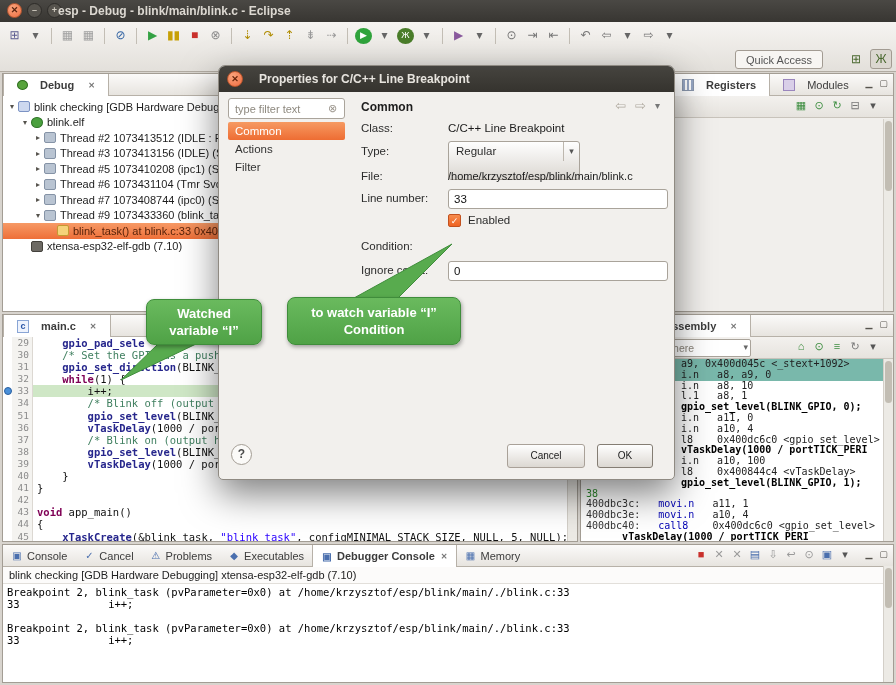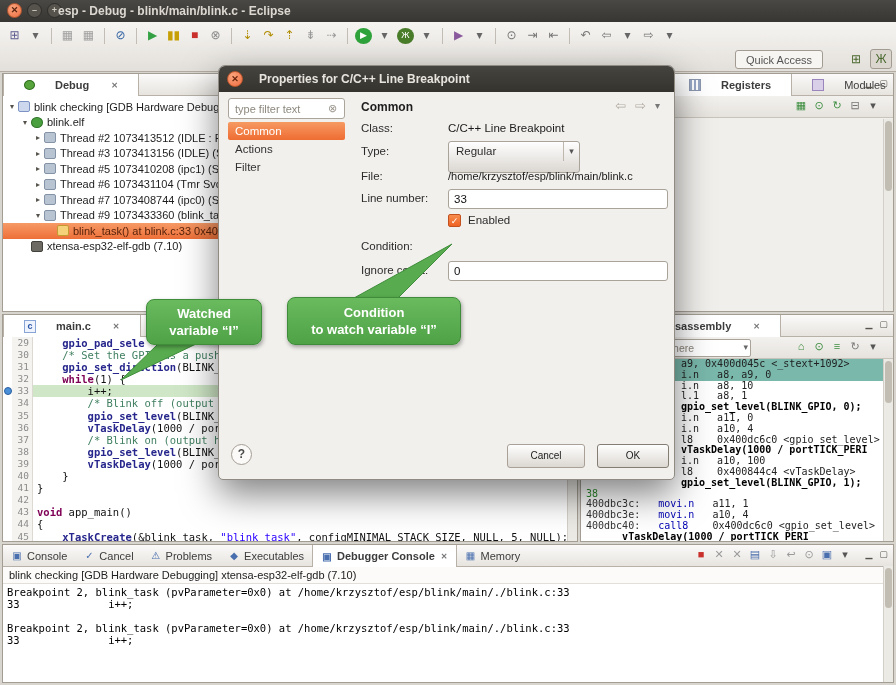--- a/index.html
+++ b/index.html
@@ -21,21 +21,21 @@
 .tsep{display:inline-block;width:1px;height:16px;background:#c3beb5;margin:0 5px}
 #tbrow2{position:relative;height:22px}
 #quick-access{position:absolute;left:735px;top:1px;height:19px;padding:3px 10px;font-size:11px;color:#555;border:1px solid #a29b92;border-radius:3px;background:#f7f5f2}
 #persp{position:absolute;right:4px;top:0;display:flex;gap:3px}
 .pbtn{width:22px;height:20px;text-align:center;line-height:19px;font-size:12px;color:#49682e;border:1px solid transparent;border-radius:3px}
 .pbtn.active{border-color:#a29b92;background:#dbd7d0}
 
 
 .view{position:absolute;border:1px solid #a39d94;background:#fff}
 .tabbar{position:relative;height:22px;background:linear-gradient(#fbfaf9,#e7e4df);border-bottom:1px solid #b7b1a8;display:flex;align-items:stretch}
-.tab{display:flex;align-items:center;gap:20px;padding:0 20px;font-size: 11px;color:#3c3c3c;white-space:nowrap}
+.tab{display:flex;align-items:center;gap:12px;padding:0 13px;font-size: 11px;color:#3c3c3c;white-space:nowrap}
 .tab.active{background:#fff;font-weight:bold;border-left:1px solid #b7b1a8;border-right:1px solid #b7b1a8;margin-bottom:-1px}
 .tclose{font-size:8px;color:#777;margin-left:2px}
 .minmax{position:absolute;right:5px;top:4px;display:flex;gap:7px;font-size:9px;color:#57544e}
 .ticn{display:inline-block}
 .ticn.bug{width:11px;height:10px;border-radius:50%;background:#57a33c;border:1px solid #2f6e1e}
 .ticn.cfile{width:12px;height:13px;background:#eef3fd;border:1px solid #89a5d5;color:#2a56a6;font-size:9px;line-height:11px;text-align:center;font-weight:bold}
 .ticn.reg{width:12px;height:12px;background:repeating-linear-gradient(90deg,#97a7c4 0 2px,#fff 2px 4px);border:1px solid #8a97ad}
 .ticn.mod{width:12px;height:12px;background:#d9cfe8;border:1px solid #9a86bd}
 .ticn.dis{width:12px;height:12px;background:#e6e2d8;border:1px solid #a39d8e;color:#666;font-size:8px;line-height:11px;text-align:center}
 .vsb{position:absolute;right:0;top:22px;bottom:0;width:10px;background:#eceae5;border-left:1px solid #d3cfc8}
@@ -107,28 +107,28 @@
 #dlg-nav-list{position:absolute;left:9px;top:30px;width:117px}
 .dnav-item{height:18px;line-height:18px;padding-left:7px;font-size:11.5px;color:#333}
 .dnav-item.sel{background:linear-gradient(#f69a62,#ee6d33);color:#fff;border-radius:2px}
 #dlg-header{position:absolute;left:142px;top:8px;font-weight:bold;font-size:12px;color:#1d1d1d}
 #dlg-nav-arrows{position:absolute;right:14px;top:6px;color:#b1aba1;font-size:13px;display:flex;gap:9px;align-items:center}
 #dlg-nav-arrows .menu{color:#777;font-size:10px}
 .flabel{position:absolute;left:142px;color:#2c2c2c;white-space:nowrap}
 .fvalue{position:absolute;left:229px;color:#1a1a1a;white-space:nowrap}
 .finput{position:absolute;left:229px;width:220px;height:20px;border:1px solid #a9a39a;border-radius:3px;background:#fff;font-family:"Liberation Sans",sans-serif;font-size:11.5px;padding:0 5px;color:#111}
 #cond-input{border-color:#d95b33;box-shadow:0 0 2px rgba(217,91,51,.65)}
-#type-combo{position:absolute;left:229px;top:49px;width:132px;height:32px;border:1px solid #a9a39a;border-radius:3px;background:linear-gradient(#fefefe,#dbd7d1);font-size:11.5px;padding:3px 0 0 7px}
+#type-combo{position:absolute;left:229px;top:49px;width:132px;height:39px;border:1px solid #a9a39a;border-radius:3px;background:linear-gradient(#fefefe,#dbd7d1);font-size:11.5px;padding:3px 0 0 7px}
 #type-combo .combo-btn{position:absolute;right:0;top:0;width:16px;height:19px;border-left:1px solid #bdb7ae;text-align:center;font-size:9px;line-height:18px;color:#555}
 #enabled-cb{position:absolute;left:229px;top:122px;width:13px;height:13px;border-radius:2px;background:linear-gradient(#f78c4e,#ef6322);border:1px solid #c2511f;color:#fff;font-size:9px;line-height:12px;text-align:center}
 #enabled-label{position:absolute;left:249px;top:122px}
 #dlg-help{position:absolute;left:12px;top:352px;width:21px;height:21px;border-radius:50%;border:1px solid #a39d94;background:#fbfaf8;color:#4c4c4c;font-weight:bold;text-align:center;line-height:19px;font-size:12px}
 .dbtn{position:absolute;top:352px;height:24px;border:1px solid #a9a198;border-radius:3px;background:linear-gradient(#fefefe,#dcd8d2);font-size:10px;color:#222;text-align:center;line-height:22px}
 #btn-cancel{left:288px;width:78px}
-#btn-ok{left:378px;width:72px;border-color:#847d73}
+#btn-ok{left:378px;width:56px;border-color:#847d73}
 
 
 #arrows{position:absolute;left:0;top:0;z-index:28;pointer-events:none}
 .callout{position:absolute;z-index:29;background:linear-gradient(#6aba5e,#4fa246);border:1px solid #3f8d3b;border-radius:8px;color:#fff;font-weight:bold;font-size:13px;line-height:17px;text-align:center;display:flex;flex-direction:column;justify-content:center;box-shadow:1px 2px 4px rgba(0,0,0,.35)}
 #callout1{left:146px;top:299px;width:116px;height:46px}
 #callout2{left:287px;top:297px;width:174px;height:48px}
 </style>
 </head>
 <body>
 
@@ -281,21 +281,21 @@
       <span class="tclose">✕</span>
     </div>
   </div>
   <div id="editor-lines">
       <div class="eline"><span class="gbp"></span><span class="gnum">29</span><span class="ecode"><span class="seg sg-p">    </span><span class="seg sg-f">gpio_pad_sele</span></span></div>
       <div class="eline"><span class="gbp"></span><span class="gnum">30</span><span class="ecode"><span class="seg sg-p">    </span><span class="seg sg-c">/* Set the GPIO as a push/</span></span></div>
       <div class="eline"><span class="gbp"></span><span class="gnum">31</span><span class="ecode"><span class="seg sg-p">    </span><span class="seg sg-f">gpio_set_direction</span><span class="seg sg-p">(BLINK_G</span></span></div>
       <div class="eline"><span class="gbp"></span><span class="gnum">32</span><span class="ecode"><span class="seg sg-p">    </span><span class="seg sg-k">while</span><span class="seg sg-p">(1) {</span></span></div>
       <div class="eline cur"><span class="gbp"><span class="bpdot"></span></span><span class="gnum">33</span><span class="ecode"><span class="seg sg-p">        i++;</span></span></div>
       <div class="eline"><span class="gbp"></span><span class="gnum">34</span><span class="ecode"><span class="seg sg-p">        </span><span class="seg sg-c">/* Blink off (output l</span></span></div>
-      <div class="eline"><span class="gbp"></span><span class="gnum">35</span><span class="ecode"><span class="seg sg-p">        </span><span class="seg sg-f">gpio_set_level</span><span class="seg sg-p">(BLINK_</span></span></div>
+      <div class="eline"><span class="gbp"></span><span class="gnum">51</span><span class="ecode"><span class="seg sg-p">        </span><span class="seg sg-f">gpio_set_level</span><span class="seg sg-p">(BLINK_</span></span></div>
       <div class="eline"><span class="gbp"></span><span class="gnum">36</span><span class="ecode"><span class="seg sg-p">        </span><span class="seg sg-f">vTaskDelay</span><span class="seg sg-p">(1000 / port</span></span></div>
       <div class="eline"><span class="gbp"></span><span class="gnum">37</span><span class="ecode"><span class="seg sg-p">        </span><span class="seg sg-c">/* Blink on (output hi</span></span></div>
       <div class="eline"><span class="gbp"></span><span class="gnum">38</span><span class="ecode"><span class="seg sg-p">        </span><span class="seg sg-f">gpio_set_level</span><span class="seg sg-p">(BLINK_G</span></span></div>
       <div class="eline"><span class="gbp"></span><span class="gnum">39</span><span class="ecode"><span class="seg sg-p">        </span><span class="seg sg-f">vTaskDelay</span><span class="seg sg-p">(1000 / port</span></span></div>
       <div class="eline"><span class="gbp"></span><span class="gnum">40</span><span class="ecode"><span class="seg sg-p">    }</span></span></div>
       <div class="eline"><span class="gbp"></span><span class="gnum">41</span><span class="ecode"><span class="seg sg-p">}</span></span></div>
       <div class="eline"><span class="gbp"></span><span class="gnum">42</span><span class="ecode"></span></div>
       <div class="eline"><span class="gbp"></span><span class="gnum">43</span><span class="ecode"><span class="seg sg-k">void</span><span class="seg sg-p"> app_main()</span></span></div>
       <div class="eline"><span class="gbp"></span><span class="gnum">44</span><span class="ecode"><span class="seg sg-p">{</span></span></div>
       <div class="eline"><span class="gbp"></span><span class="gnum">45</span><span class="ecode"><span class="seg sg-p">    </span><span class="seg sg-f">xTaskCreate</span><span class="seg sg-p">(&amp;blink_task, </span><span class="seg sg-s">"blink_task"</span><span class="seg sg-p">, configMINIMAL_STACK_SIZE, NULL, 5, NULL);</span></span></div>
@@ -442,15 +442,15 @@
 
 <svg id="arrows" width="896" height="685">
   <polygon points="121,380 158,344 196,344" fill="#58ab4e" stroke="#3f8d3b" stroke-width="1"></polygon>
   <polygon points="452,244 354,298 398,298" fill="#58ab4e" stroke="#3f8d3b" stroke-width="1"></polygon>
 </svg>
 <div id="callout1" class="callout">
   <span>Watched</span>
   <span>variable “I”</span>
 </div>
 <div id="callout2" class="callout">
+  <span>to watch variable “I”</span>
   <span>Condition</span>
-  <span>to watch variable “I”</span>
 </div>
 
 </body></html>

